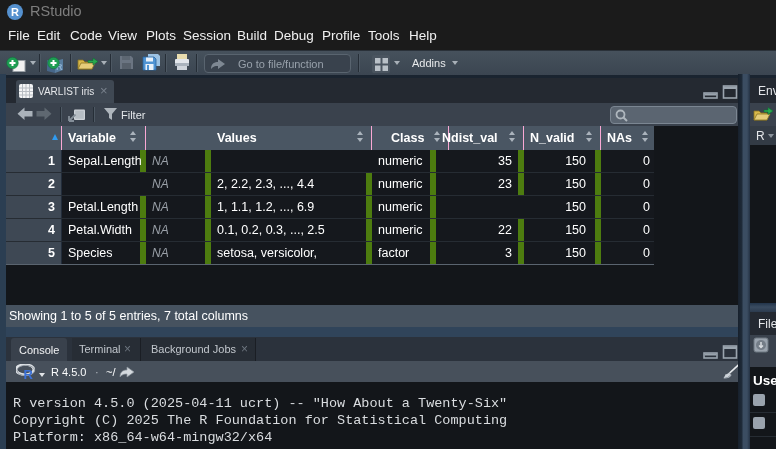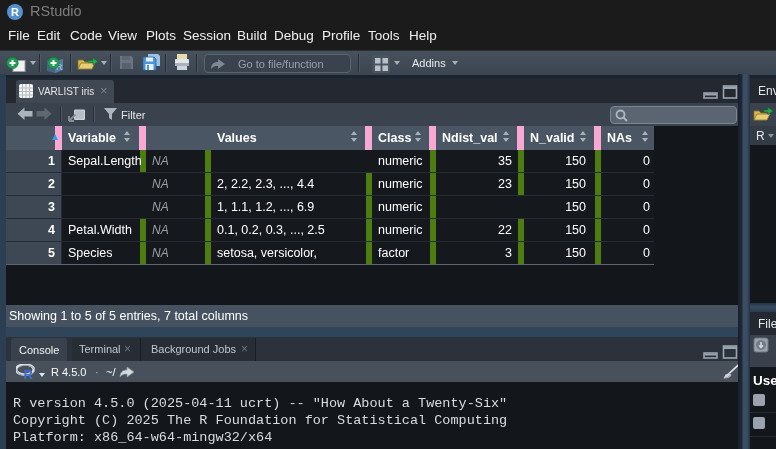--- a/index.html
+++ b/index.html
@@ -14,21 +14,21 @@
   #belowtoolbar { left:0; top:75px; width:776px; height:374px; background:#1a2430; }
   .vsep { position:absolute; top:3px; width:1px; height:18px; background:#262e37; box-shadow:1px 0 0 #4d5863; }
   .caret { position:absolute; width:0; height:0; border-left:3.5px solid transparent; border-right:3.5px solid transparent; border-top:4px solid #a8b0b8; }
   
   .tabbar { background:#242931; }
   .tbar   { background:#3a424d; }
   .blackarea { background:#13161a; }
   .tab { position:absolute; background:#3f4853; border-radius:3px 3px 0 0; color:#e4e6e9; font-size:11px; }
   
   #tblhead { left:6px; top:126px; width:648px; height:24px; background:#4a5663; color:#fff; font-weight:bold; font-size:12.5px; }
-  .hc { position:absolute; top:0; height:24px; line-height:24px; border-right:7px solid #f9a8d4; padding-left:6px; }
+  .hc { position:absolute; top:0; height:24px; line-height:24px; border-right:1px solid #f9a8d4; padding-left:6px; }
   .sort { position:absolute; top:4px; width:7px; height:15px; }
   .sort:before { content:""; position:absolute; left:0; top:1px; border-left:3.5px solid transparent; border-right:3.5px solid transparent; border-bottom:4.5px solid #aab3bc; }
   .sort:after  { content:""; position:absolute; left:0; top:8px; border-left:3.5px solid transparent; border-right:3.5px solid transparent; border-top:4.5px solid #aab3bc; }
   .row { position:absolute; left:6px; width:648px; height:23px; font-size:12.5px; color:#fff; border-bottom:1px solid #262c33; background:#15181d; }
   .rn  { position:absolute; left:0; top:0; width:56px; height:22px; background:#3e4854; border-right:1px solid #222c3a; color:#fff; font-weight:bold; text-align:right; line-height:22px; padding-right:6px; }
   .cell { position:absolute; top:0; height:22px; line-height:22px; padding-left:6px; border-right:6px solid #4d7c0f; }
   .c1 { left:56px; width:84px; }
   .c2 { left:140px; width:65px; }
   .c3 { left:205px; width:161px; }
   .c4 { left:366px; width:64px; }
@@ -180,21 +180,21 @@
     </svg>
   </div>
 </div>
 
 <div class="abs" id="tblhead">
   <div class="hc" style="left:0;width:56px;">
       <span style="position:absolute;left:46px;top:8px;width:0;height:0;border-left:3.5px solid transparent;border-right:3.5px solid transparent;border-bottom:6px solid #2f9bf0;"></span>
     </div>
   <div class="hc" style="left:56px;width:84px;">Variable<span class="sort" style="right:8px"></span></div>
   <div class="hc" style="left:205px;width:161px;">Values<span class="sort" style="right:7px"></span></div>
-  <div class="hc" style="left:366px;width:64px;">Class<span class="sort" style="right:7px"></span></div>
+  <div class="hc" style="left:379px;width:64px;">Class<span class="sort" style="right:7px"></span></div>
   <div class="hc" style="left:430px;width:88px;">Ndist_val<span class="sort" style="right:7px"></span></div>
   <div class="hc" style="left:518px;width:77px;">N_valid<span class="sort" style="right:7px"></span></div>
   <div class="hc" style="left:595px;width:53px;border-right:none;">NAs<span class="sort" style="right:5px"></span></div>
 </div>
 
 <div class="row" style="top:150px">
     <div class="rn">1</div>
     <div class="cell c1">Sepal.Length</div>
     <div class="cell c2"><span class="na">NA</span></div>
     <div class="cell c4">numeric</div>
@@ -206,20 +206,21 @@
     <div class="rn">2</div>
     <div class="cell c2"><span class="na">NA</span></div>
     <div class="cell c3">2, 2.2, 2.3, ..., 4.4</div>
     <div class="cell c4">numeric</div>
     <div class="cell c5 num" style="padding-right:6px">23</div>
     <div class="cell c6 num" style="padding-right:9px">150</div>
     <div class="cell c7 num" style="padding-right:4px">0</div>
   </div>
 <div class="row" style="top:196px">
     <div class="rn">3</div>
+    <div class="cell c1">Petal.Length</div>
     <div class="cell c2"><span class="na">NA</span></div>
     <div class="cell c3">1, 1.1, 1.2, ..., 6.9</div>
     <div class="cell c4">numeric</div>
     <div class="cell c6 num" style="padding-right:9px">150</div>
     <div class="cell c7 num" style="padding-right:4px">0</div>
   </div>
 <div class="row" style="top:219px">
     <div class="rn">4</div>
     <div class="cell c1">Petal.Width</div>
     <div class="cell c2"><span class="na">NA</span></div>

